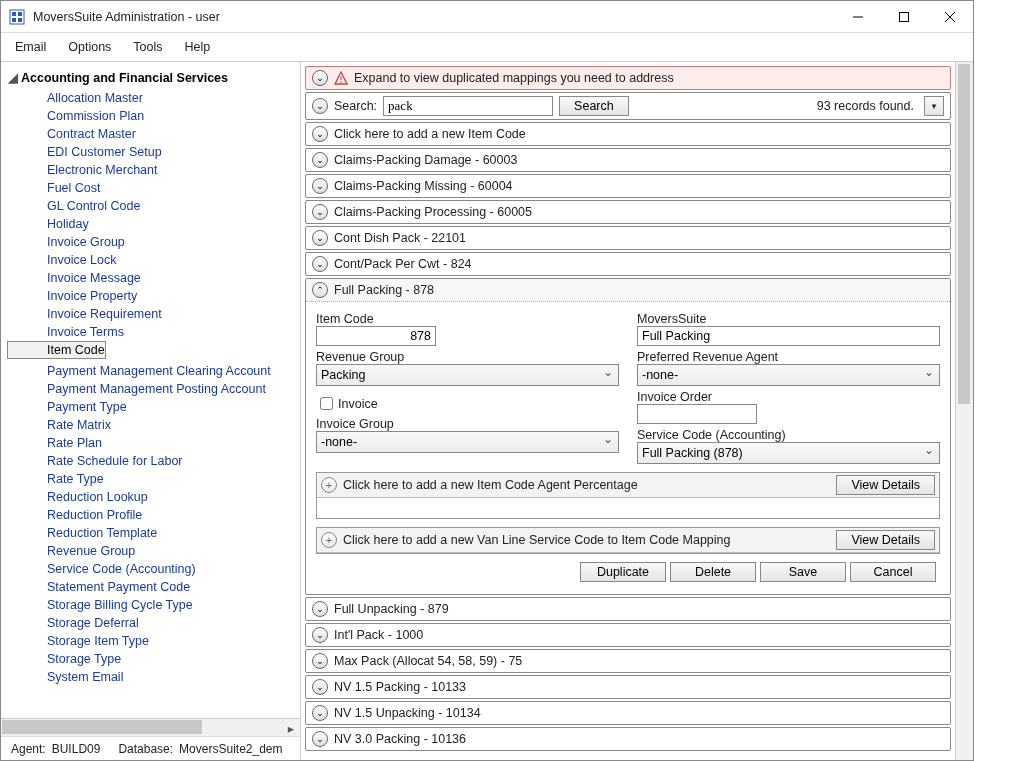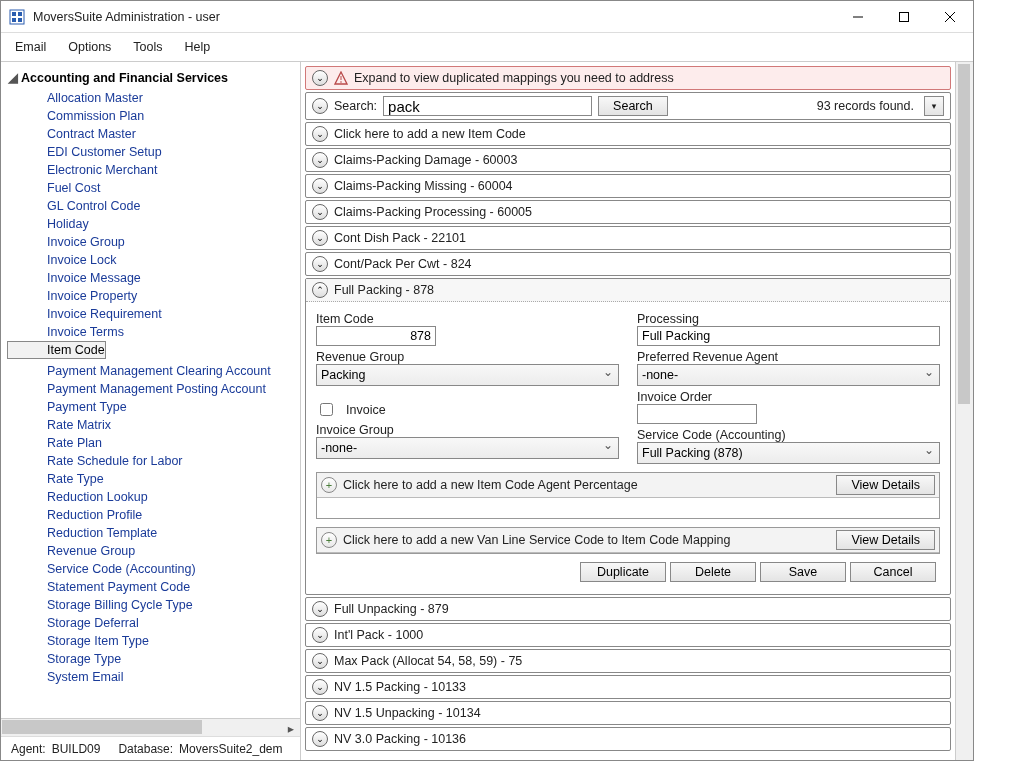--- a/index.html
+++ b/index.html
@@ -32,36 +32,36 @@
 .panels { flex:1; overflow-y:auto; padding:4px 4px 4px 4px; }
 .vscroll { width:18px; background:#f0f0f0; position:relative; border-left:1px solid #ccc;}
 .vscroll .thumb { position:absolute; top:2px; left:2px; width:12px; height:340px; background:#c8c8c8;}
 
 .row { border:1px solid #888; border-radius:2px; margin-bottom:2px; display:flex; align-items:center; padding:3px 6px; gap:6px; background:#fff;}
 .row.warn { border-color:#d17878; background:#fdecec; }
 .row .header-text { flex:1; }
 .expander { width:16px; height:16px; border:1px solid #666; border-radius:50%; display:flex; align-items:center; justify-content:center; font-size:9px; color:#000; background:linear-gradient(#fff,#ddd);}
 .warn-icon svg { display:block; }
 
-.search-row input[type=text]{ flex:0 0 160px; height:20px; border:1px solid #888; padding:0 4px; font-family:Liberation Sans, sans-serif; font-size:15px;}
+.search-row input[type=text]{ flex:0 0 160px; height:20px; border:1px solid #888; padding:0 4px; font-family:Liberation Serif, serif; font-size:13px;}
 .btn { border:1px solid #888; background:linear-gradient(#f8f8f8,#e4e4e4); padding:2px 14px; font-family:inherit; font-size:12.5px;}
 .row .found { margin-left:auto; padding-right:4px;}
 .drop-btn { width:20px; height:20px; border:1px solid #888; background:linear-gradient(#f8f8f8,#e4e4e4); display:flex; align-items:center; justify-content:center; font-size:9px;}
 
 .expanded { border:1px solid #888; border-radius:2px; margin-bottom:2px; background:#fff; }
 .expanded .exp-hdr { display:flex; align-items:center; padding:3px 6px; gap:6px; border-bottom:1px dotted #aaa; background:#f7f7f7;}
 .form { padding:6px 10px 8px 10px; }
 .form-grid { display:grid; grid-template-columns: 1fr 1fr; column-gap:18px; row-gap:2px;}
 .lbl { font-size:12.5px; margin-top:4px;}
 .txt { width:100%; height:20px; border:1px solid #888; padding:0 4px; font-family:inherit; font-size:12.5px; }
 .txt.short { width:120px; text-align:right;}
 .sel { width:100%; height:22px; border:1px solid #888; background:linear-gradient(#f8f8f8,#ececec); padding:0 4px; font-family:inherit; font-size:12.5px; appearance:none; position:relative;}
 .select-wrap { position:relative; }
 .select-wrap::after { content:"⌄"; position:absolute; right:6px; top:1px; color:#555; pointer-events:none; font-size:12px;}
-.chk { display:flex; align-items:center; gap:10px; margin-top:14px;}
+.chk { display:flex; align-items:center; gap:2px; margin-top:8px;}
 .subpanel { border:1px solid #999; margin-top:8px; }
 .subpanel .sp-hdr { display:flex; align-items:center; gap:6px; padding:2px 4px; border-bottom:1px solid #bbb; background:#f3f3f3;}
 .plus { width:16px; height:16px; border:1px solid #888; border-radius:50%; display:flex; align-items:center; justify-content:center; font-size:11px; color:#4a7d3a; background:linear-gradient(#fff,#e8e8e8);}
 .sp-hdr .txtlabel { flex:1; }
 .subpanel .sp-body { height:20px; }
 .subpanel .sp-body.line { padding:2px 6px; height:auto; border-top:1px solid #ddd;}
 .actions { display:flex; justify-content:flex-end; gap:4px; padding:8px 4px 4px 4px;}
 .actions .btn { width:86px; }
 
 </style>
@@ -192,21 +192,21 @@
                 <div class="lbl">Revenue Group</div>
                 <div class="select-wrap"><input class="sel" value="Packing" style=""></div>
                 <div class="chk">
                   <input type="checkbox" style="">
                   <span>Invoice</span>
                 </div>
                 <div class="lbl">Invoice Group</div>
                 <div class="select-wrap"><input class="sel" value="-none-" style=""></div>
               </div>
               <div>
-                <div class="lbl">Processing</div>
+                <div class="lbl">MoversSuite</div>
                 <input class="txt" value="Full Packing" style="">
                 <div class="lbl">Preferred Revenue Agent</div>
                 <div class="select-wrap"><input class="sel" value="-none-" style=""></div>
                 <div class="lbl">Invoice Order</div>
                 <input class="txt short" style="text-align: left;" value="">
                 <div class="lbl">Service Code (Accounting)</div>
                 <div class="select-wrap"><input class="sel" value="Full Packing (878)" style=""></div>
               </div>
             </div>
 

